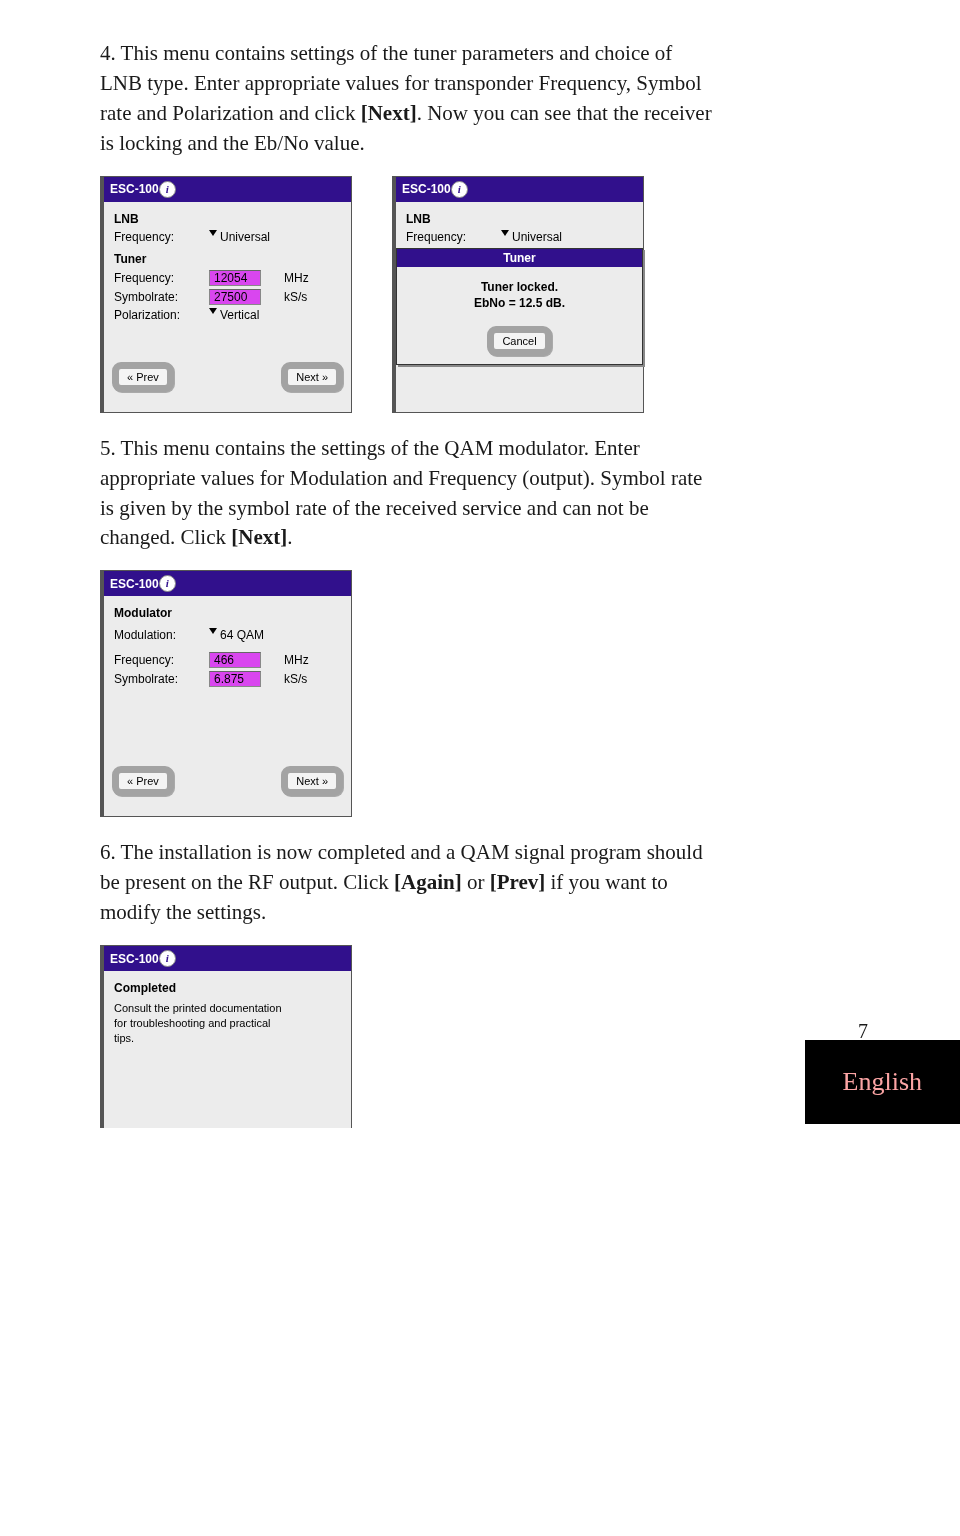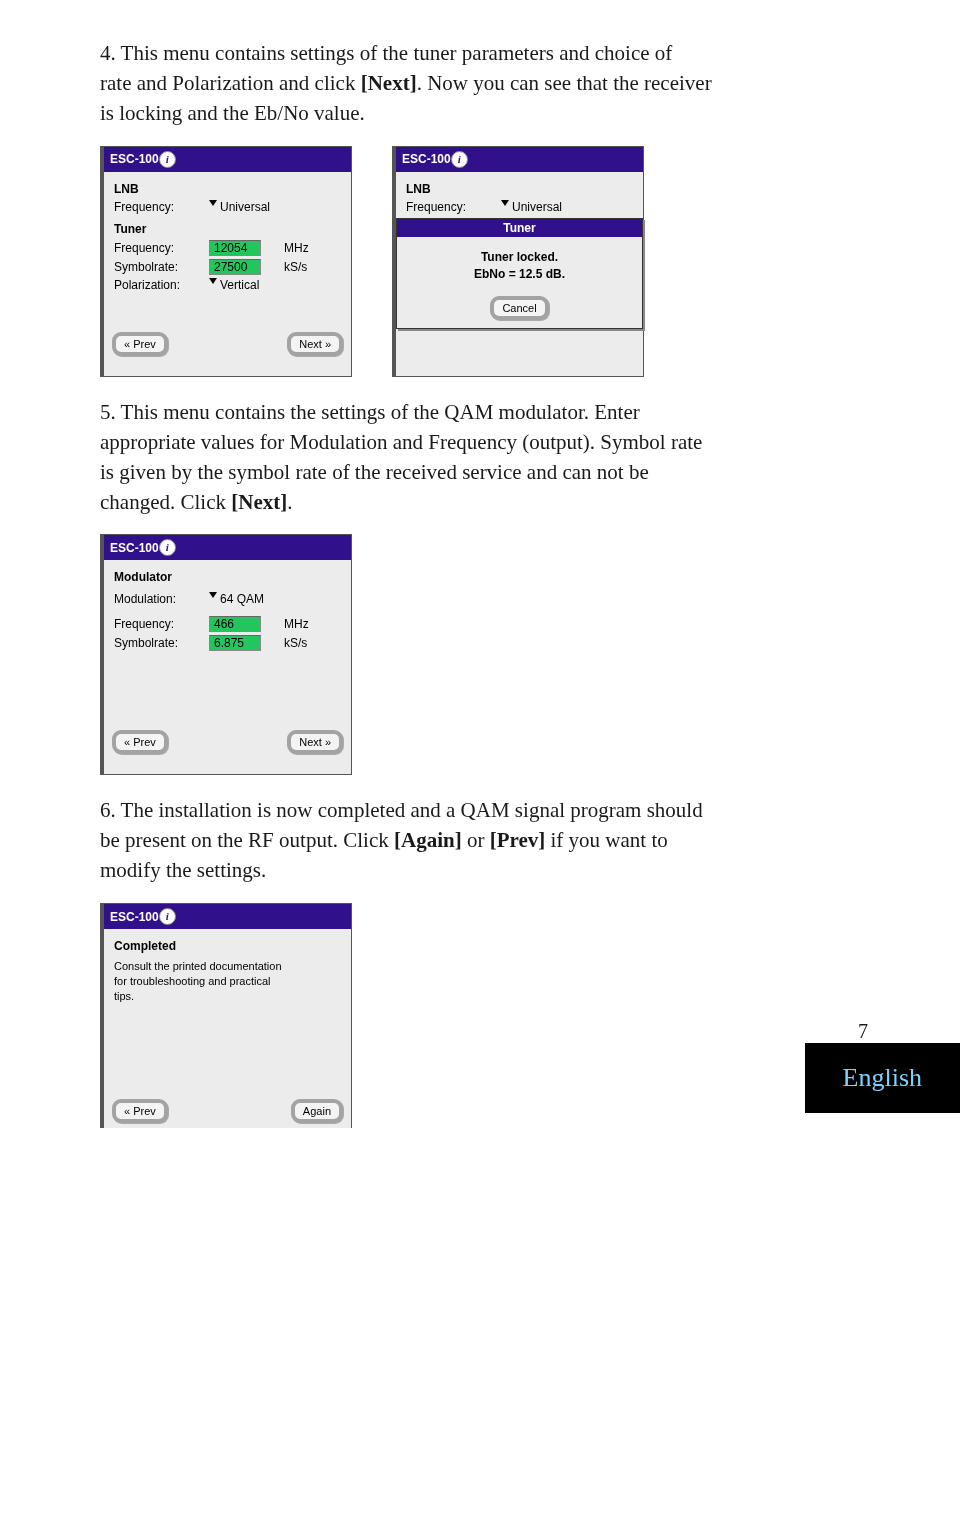--- a/index.html
+++ b/index.html
@@ -6,41 +6,42 @@
   .page{width:960px;height:1128px;position:relative;background:#fff;box-sizing:border-box;padding:40px 85px 0 100px;}
   p{margin:0 0 2px 0;line-height:1.33;}
   .bold{font-weight:bold;}
   .panel{display:inline-block;vertical-align:top;border:1px solid #555;border-left:4px solid #555;background:#ececec;font-family:Verdana,Geneva,sans-serif;font-size:12px;color:#000;box-sizing:border-box;}
   .panel-head{background:#31108c;color:#fff;font-weight:bold;padding:4px 6px;display:flex;align-items:center;justify-content:flex-start;}
   .info-icn{display:inline-flex;align-items:center;justify-content:center;background:#fff;color:#31108c;font-style:italic;font-family:Georgia,serif;font-weight:bold;border:1px solid #888;border-radius:50%;width:15px;height:15px;line-height:13px;font-size:11px;}
   .panel-body{padding:8px 10px;min-height:140px;position:relative;}
   .lbl{font-weight:bold;display:block;margin:2px 0 4px;}
   .row{display:flex;align-items:center;gap:20px;margin:3px 0;}
   .row .k{width:75px;}
-  .vbox{border:1px solid #888;border-top-color:#666;background:#22c55e;padding:0 4px;min-width:42px;display:inline-block;}
+  .vbox{border:1px solid #888;border-top-color:#666;background:#d946ef;padding:0 4px;min-width:42px;display:inline-block;}
   .dd{display:inline-flex;align-items:flex-start;gap:3px;}
   .dd::before{content:"";display:inline-block;border-left:4px solid transparent;border-right:4px solid transparent;border-top:6px solid #000;}
   .unit{margin-left:3px;}
   .panel-foot{padding:4px 8px 20px;display:flex;justify-content:space-between;}
-  .btn{border:4px solid #a3a3a3;background:#f4f4f4;border-radius:9px;padding:0 8px;font-size:11px;line-height:16px;box-shadow:1px 1px 0 #aaa;}
+  .btn{border:7px solid #a3a3a3;background:#f4f4f4;border-radius:9px;padding:0 8px;font-size:11px;line-height:16px;box-shadow:1px 1px 0 #aaa;}
   .row-wrap{display:flex;gap:40px;margin:18px 0 22px 0;}
   .modal{position:absolute;left:0;right:0;top:46px;border:1px solid #333;background:#ececec;box-shadow:2px 2px 0 #888;}
   .modal-title{background:#31108c;color:#fff;text-align:center;font-weight:bold;padding:2px 0;}
   .modal-body{padding:12px 10px 10px;text-align:center;}
   .modal-body .t{font-weight:bold;line-height:1.4;}
   .modal-foot{display:flex;justify-content:center;padding:4px 0 8px;}
   .pagefoot-num{position:absolute;right:92px;bottom:85px;font-size:20px;}
-  .pagefoot-bar{position:absolute;right:0;bottom:15px;background:#000;color:#7dd3fc;padding:20px 38px;font-size:26px;}
+  .pagefoot-bar{position:absolute;right:0;bottom:4px;background:#000;color:#fca5a5;padding:27px 38px;font-size:26px;}
 </style>
 </head>
 <body>
 
 <div class="page">
 
   <p><span>4. This menu contains settings of the tuner parameters and choice of</span></p>
+  <p><span>LNB type. Enter appropriate values for transponder Frequency, Symbol</span></p>
   <p><span>rate and Polarization and click </span><span class="bold">[Next]</span><span>. Now you can see that the receiver</span></p>
   <p><span>is locking and the Eb/No value.</span></p>
 
   <div class="row-wrap">
 
     <div class="panel" style="width:252px">
       <div class="panel-head">
         <span>ESC-100</span>
         <span class="info-icn">i</span>
       </div>

